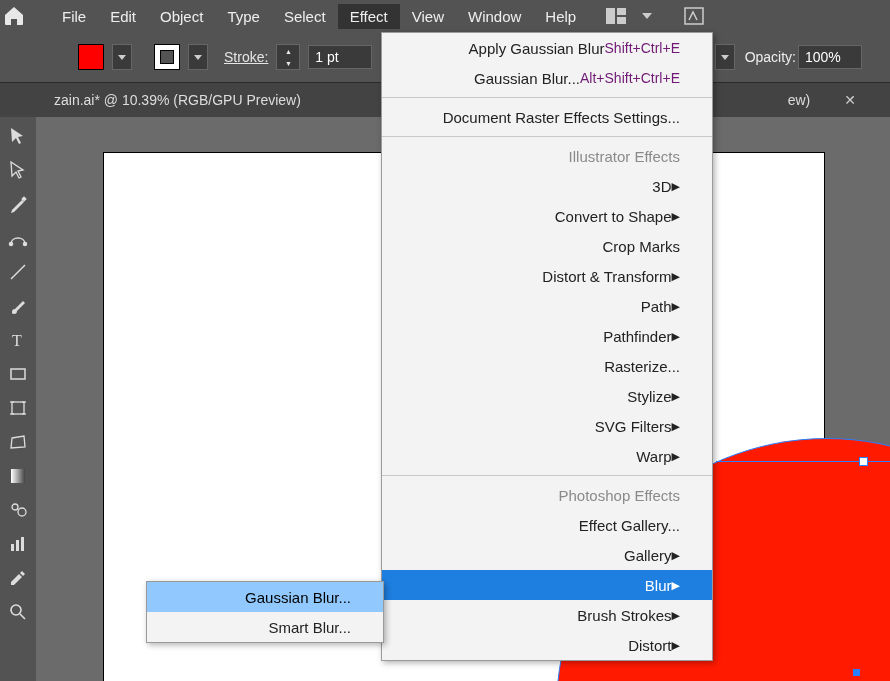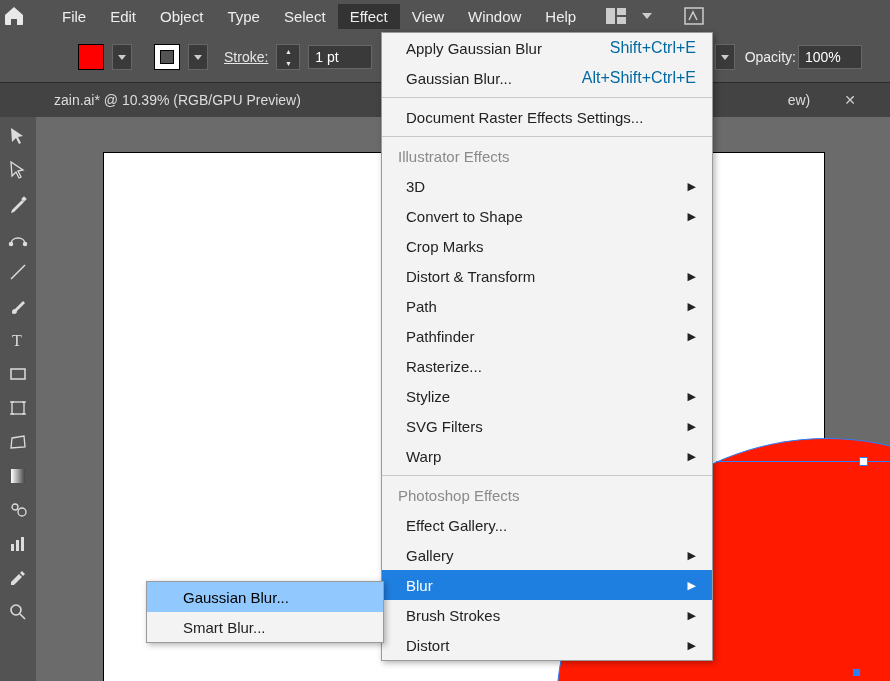--- a/index.html
+++ b/index.html
@@ -31,22 +31,22 @@
   .tool{width:26px;height:26px;display:flex;align-items:center;justify-content:center;color:#ddd}
   .tool svg{width:20px;height:20px}
   .canvas-area{flex:1;background:#6b6b6b;position:relative;overflow:hidden}
   .artboard{position:absolute;left:68px;top:36px;width:720px;height:820px;background:#fff;box-shadow:0 0 0 1px #000}
   .red-shape{position:absolute;left:520px;top:321px;width:540px;height:540px;border-radius:50%;background:#ff1a00;border:1px solid #2a7fff}
   .sel-handle{position:absolute;width:7px;height:7px;background:#fff;border:1px solid #2a7fff}
   .anchor{position:absolute;width:7px;height:7px;background:#2a7fff}
   .sel-line{position:absolute;height:1px;background:#2a7fff}
   .dropdown{position:absolute;background:#f3f3f3;color:#222;border:1px solid #9a9a9a;box-shadow:2px 2px 6px rgba(0,0,0,.3);font-size:15px}
   .dd-main{left:381px;top:32px;width:330px}
-  .dd-row{height:30px;display:flex;align-items:center;justify-content:space-between;padding:0 16px 0 24px;cursor:default}
-  .dd-row .short{color:#0369a1;font-size:16px}
+  .dd-row{height:30px;display:flex;align-items:center;justify-content:flex-end;padding:0 32px 0 24px;cursor:default}
+  .dd-row .short{color:#701a75;font-size:14px}
   .dd-row .arrow{font-size:11px;color:#222}
   .dd-row.hdr{color:#8a8a8a;padding-left:16px}
   .dd-row.sel{background:#1e7fe0;color:#fff}
   .dd-row.sel .arrow{color:#fff}
   .dd-sep{height:1px;background:#c8c8c8;margin:4px 0}
   .dd-sub{left:146px;top:581px;width:236px}
   .dd-sub .dd-row{padding-left:36px}
   .dd-sub .dd-row.sel{background:#91c9ff;color:#000}
 </style>
 </head>

